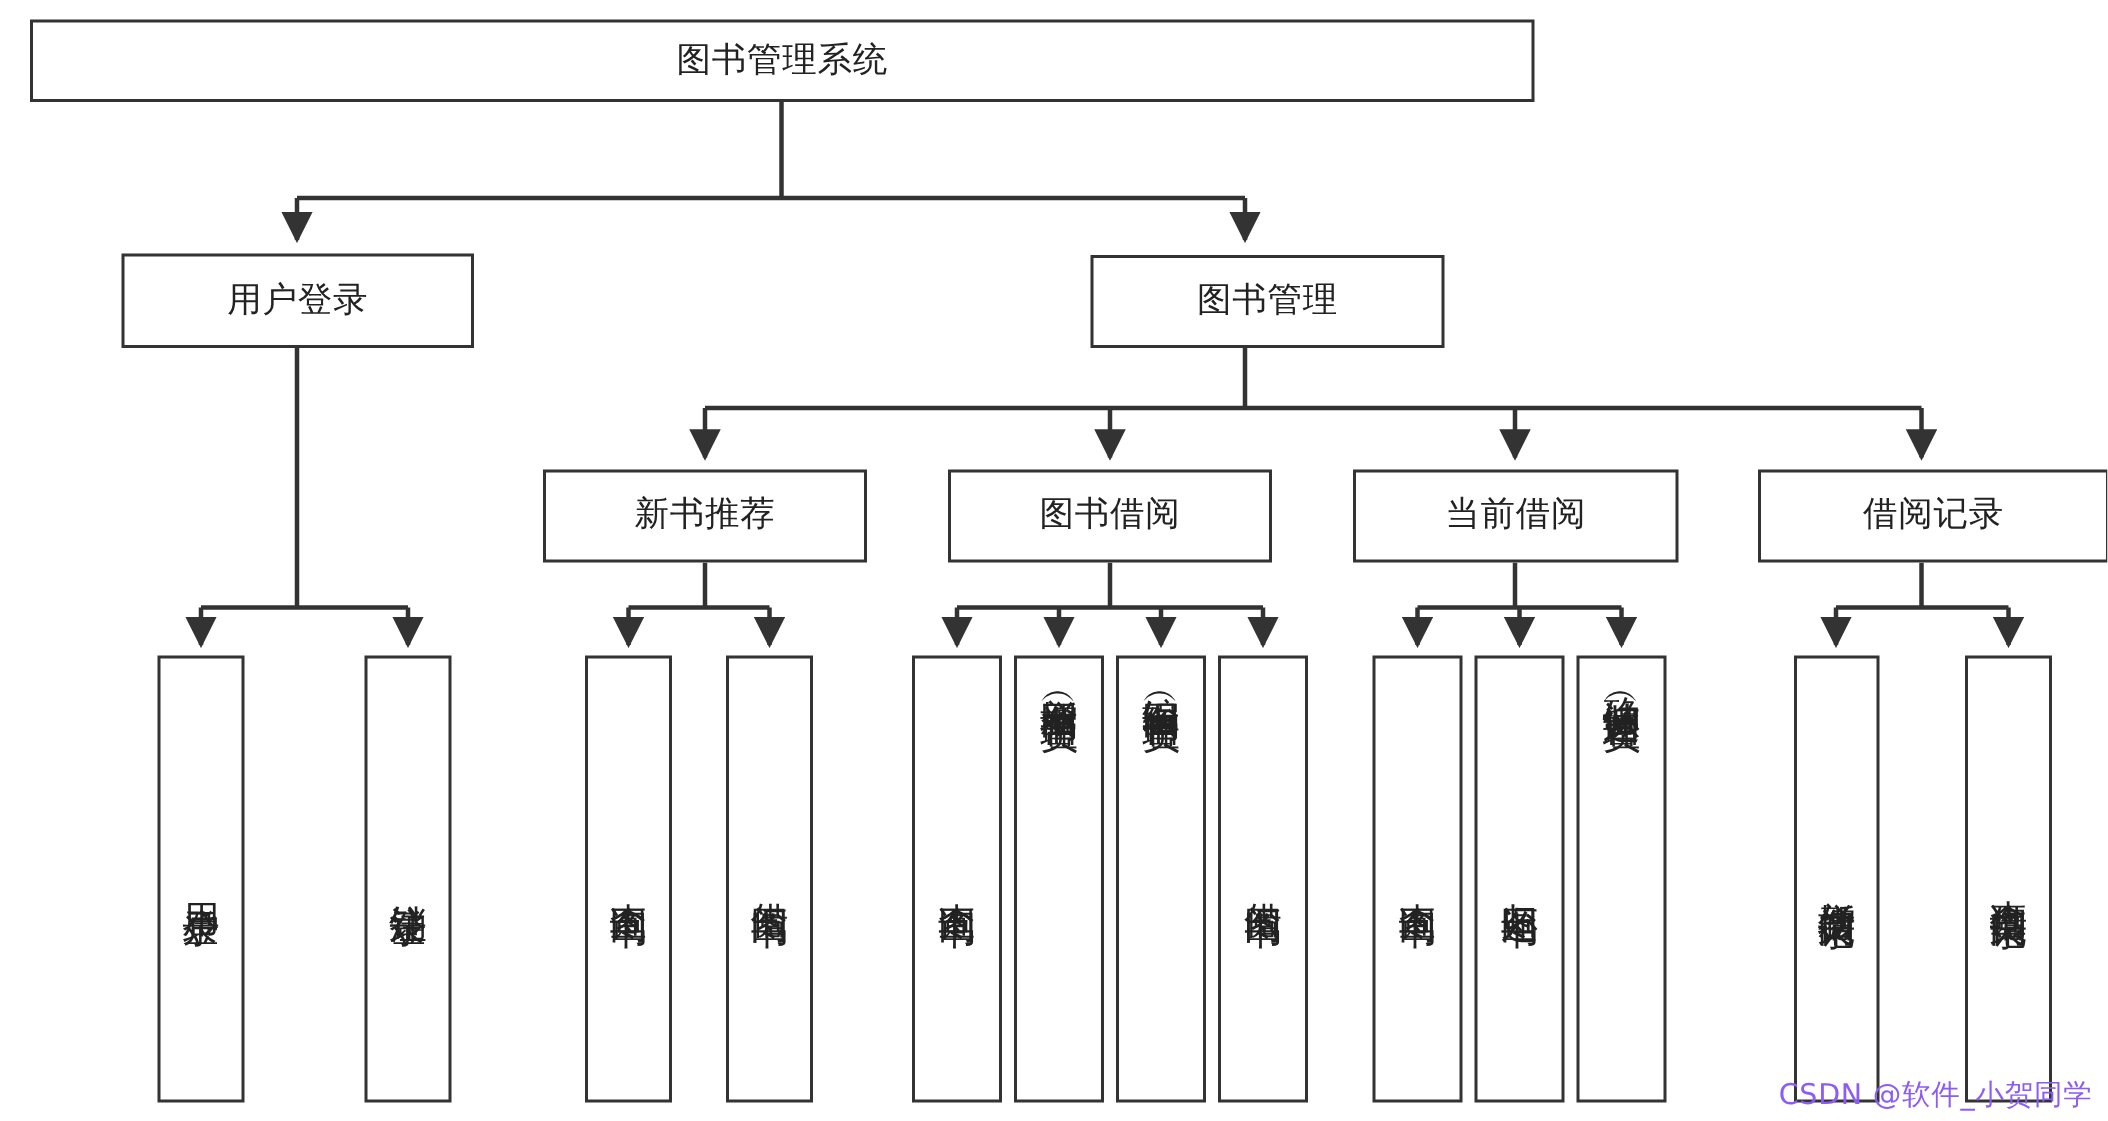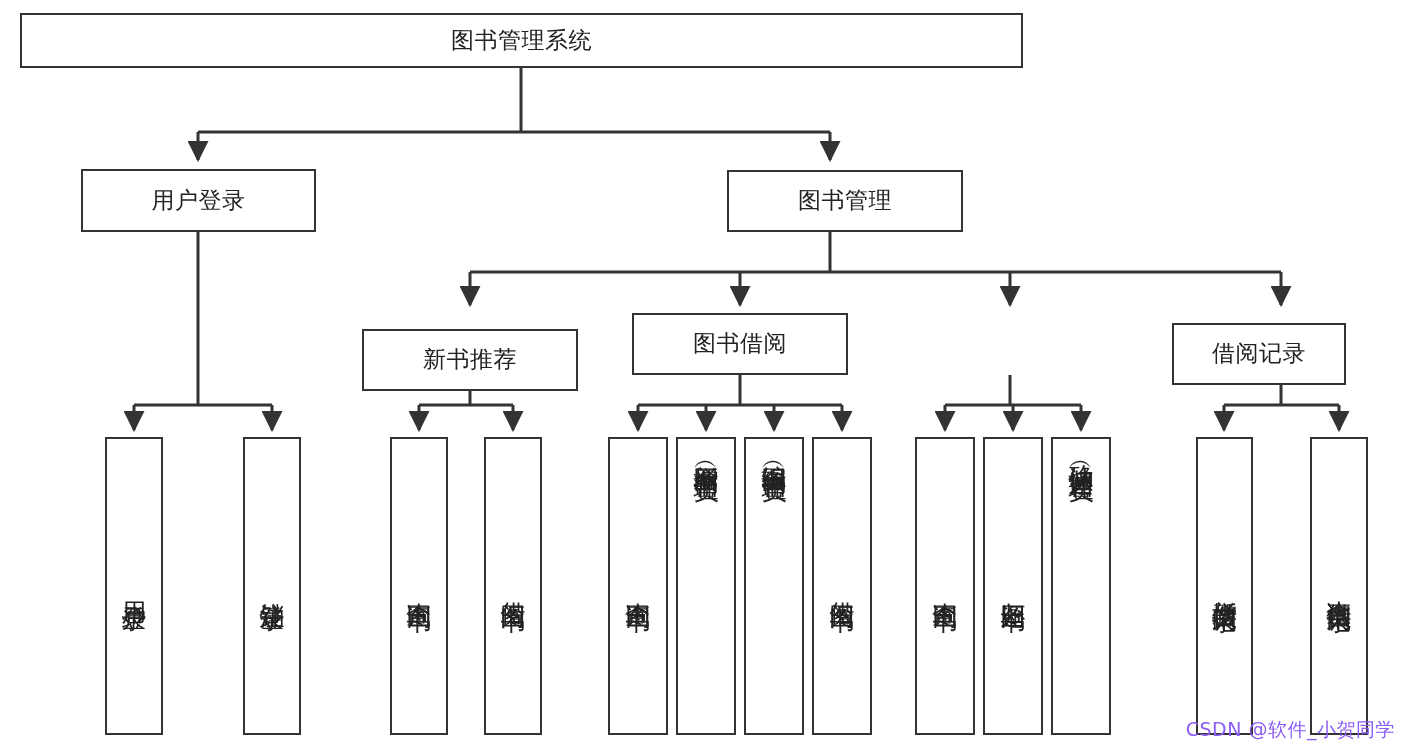--- a/index.html
+++ b/index.html
@@ -137,30 +137,33 @@
   </div>
 
   <div class="node h" style="left:81px; top:169px; width:235px; height:63px;">
     <span class="node-label">用户登录</span>
   </div>
 
   <div class="node h" style="left:711px; top:170px; width:236px; height:62px;margin-left:16px;">
     <span class="node-label">图书管理</span>
   </div>
 
-  <div class="node h" style="left:362px; top:329px; width:216px; height:62px;">
+  <div class="node h" style="left:362px; top:313px; width:216px; height:62px;">
     <span class="node-label">新书推荐</span>
   </div>
 
   <div class="node h" style="left:632px; top:313px; width:216px; height:62px;">
     <span class="node-label">图书借阅</span>
   </div>
 
-
-  <div class="node h" style="left:1172px; top:323px; width:174px; height:62px;">
+  <div class="node h" style="left:902px; top:313px; width:217px; height:62px;">
+    <span class="node-label">当前借阅</span>
+  </div>
+
+  <div class="node h" style="left:1172px; top:313px; width:234px; height:62px;">
     <span class="node-label">借阅记录</span>
   </div>
 
   <div class="node v centered" style="left:105px; top:437px; width:58px; height:298px;">
     <span class="node-label">用户登录</span>
   </div>
 
   <div class="node v centered" style="left:243px; top:437px; width:58px; height:298px;">
     <span class="node-label">注销登录</span>
   </div>

